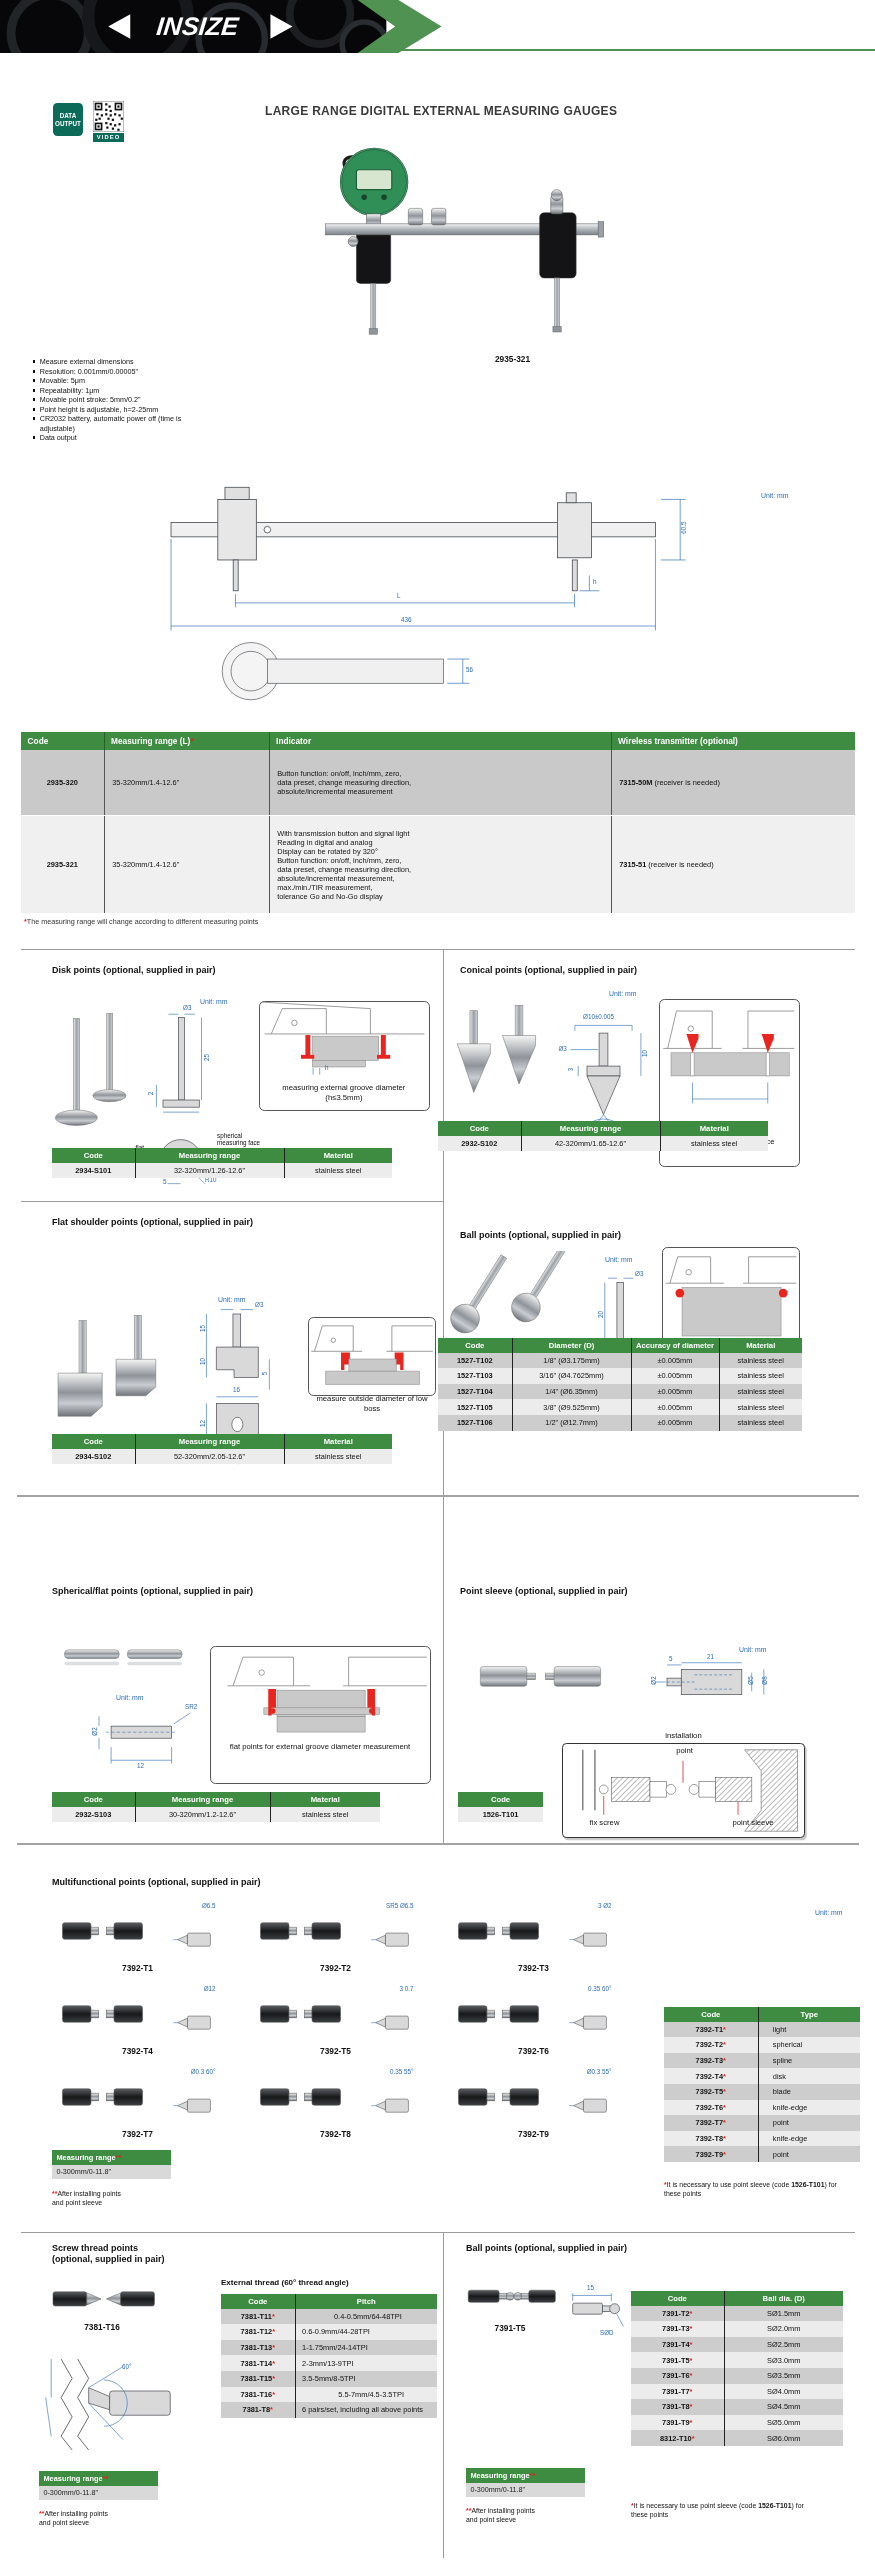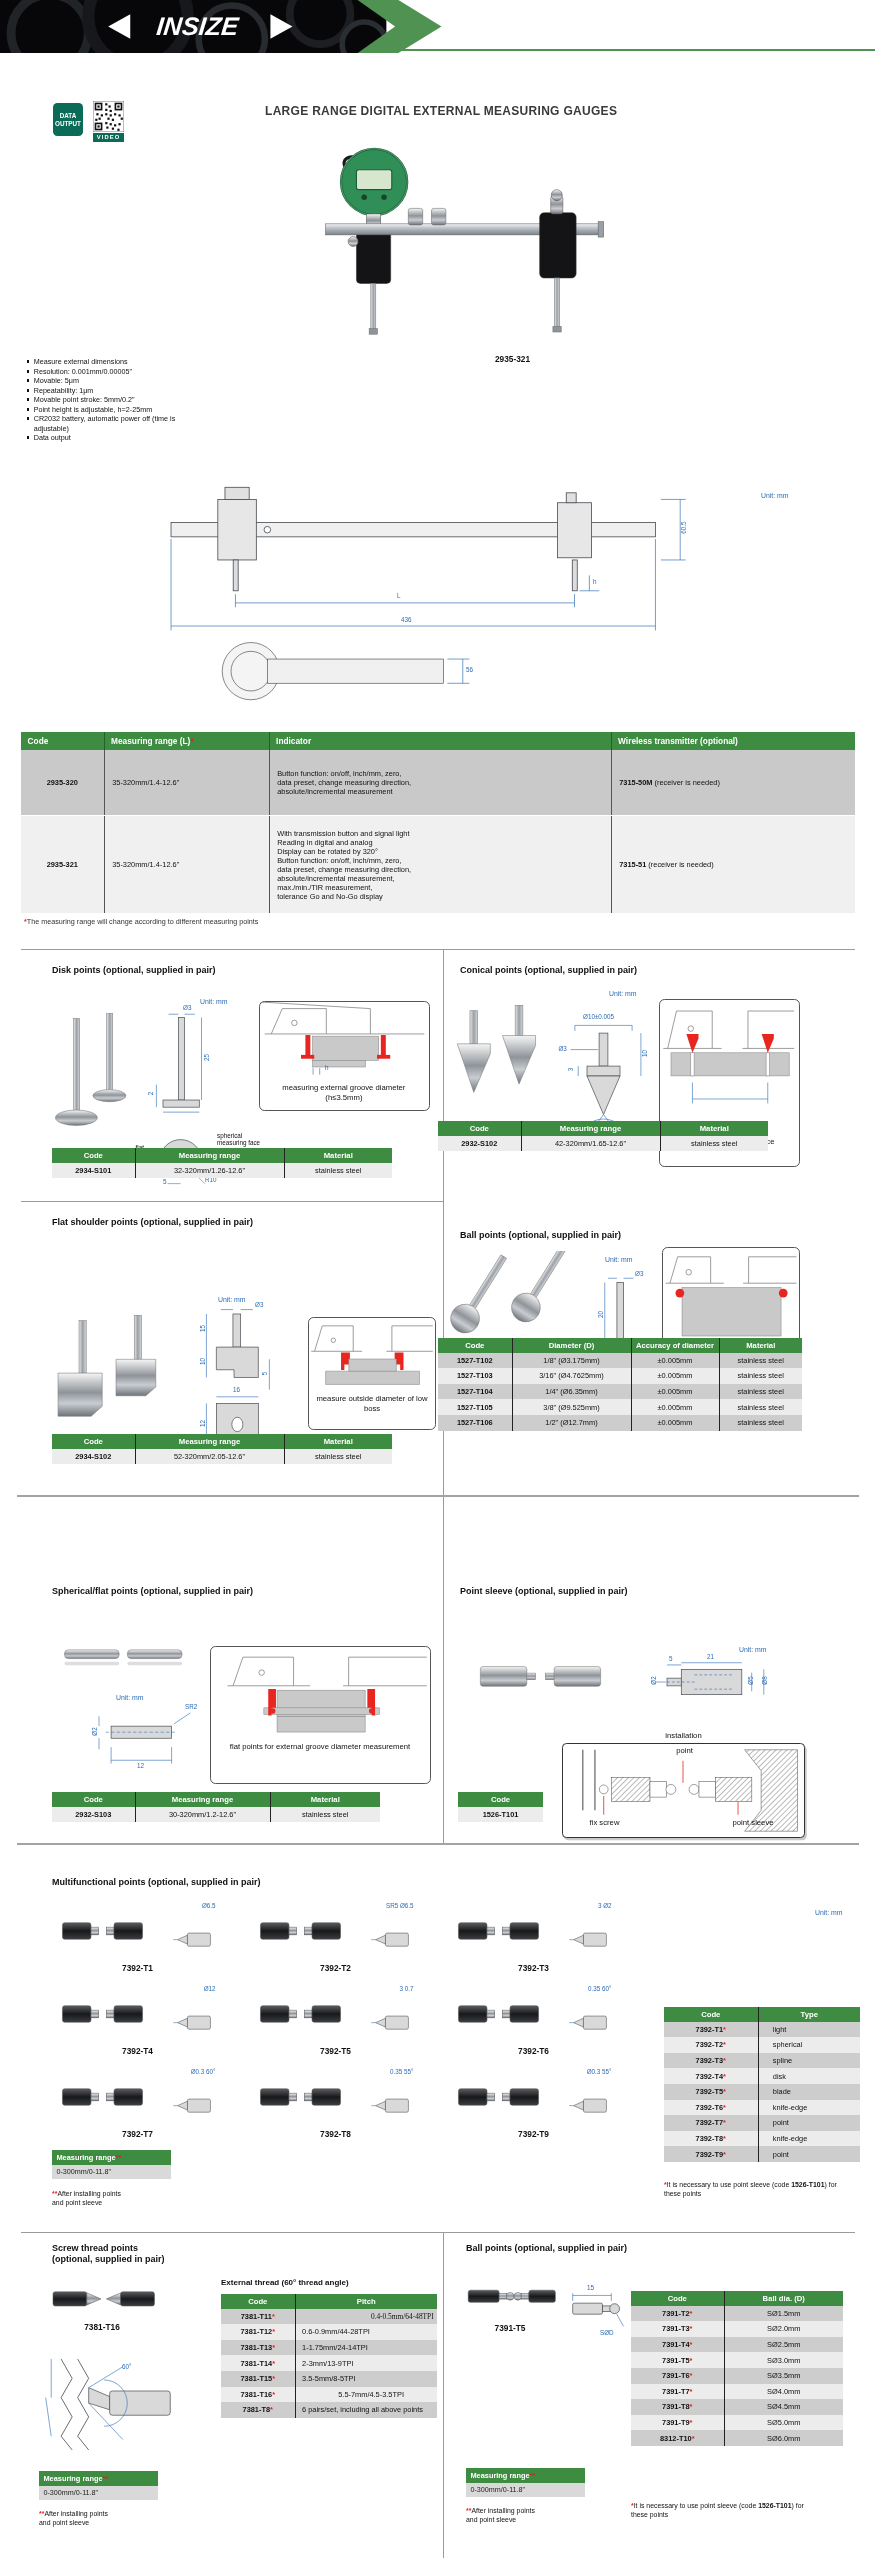--- a/index.html
+++ b/index.html
@@ -164,21 +164,21 @@
   <rect x="418" y="148" width="66" height="118" rx="8" fill="#141416" stroke="#2e2e31"></rect>
   <rect x="438" y="118" width="22" height="32" rx="4" fill="url(#metal)" stroke="#555"></rect>
   <circle cx="449" cy="116" r="10" fill="url(#metal)" stroke="#555"></circle>
   <rect x="112" y="276" width="9" height="86" fill="url(#metalh)" stroke="#6a6f74"></rect>
   <rect x="109" y="358" width="15" height="10" fill="#8f949a" stroke="#6a6f74"></rect>
   <rect x="445" y="266" width="9" height="92" fill="url(#metalh)" stroke="#6a6f74"></rect>
   <rect x="442" y="354" width="15" height="10" fill="#8f949a" stroke="#6a6f74"></rect>
 </svg>
 <div class="abs subttl" style="left:471px;top:354px;width:83px;">2935-321</div>
 
-<ul class="abs feat" style="left:26px;top:357px;width:182px;">
+<ul class="abs feat" style="left:32px;top:357px;width:182px;">
 
 <li><span>Measure external dimensions</span></li>
     <li><span>Resolution: 0.001mm/0.00005"</span></li>
     <li><span>Movable: 5μm</span></li>
     <li><span>Repeatability: 1μm</span></li>
     <li><span>Movable point stroke: 5mm/0.2"</span></li>
     <li><span>Point height is adjustable, h=2-25mm</span></li>
     <li><span>CR2032 battery, automatic power off (time is adjustable)</span></li>
     <li><span>Data output</span></li>
   </ul>
@@ -463,21 +463,21 @@
     </g>
   </svg>
   <span class="abs dim" style="left:73px;top:7.7px;">Ø3</span>
   <span class="abs dim rot" style="left:16.5px;top:32px;">15</span>
   <span class="abs dim rot" style="left:16.5px;top:65px;">10</span>
   <span class="abs dim rot" style="left:81px;top:77px;">5</span>
   <span class="abs dim" style="left:51px;top:93px;">16</span>
   <span class="abs dim rot" style="left:16.5px;top:127px;">12</span>
   <span class="abs dim" style="left:81px;top:161px;">6</span>
 </div>
-<div class="abs illus" style="left:308px;top:1317px;width:128px;height:113px;">
+<div class="abs illus" style="left:308px;top:1317px;width:128px;height:79px;">
   <svg width="126" height="71" viewBox="0 0 228 128">
     <g stroke="#888" fill="none" stroke-width="1.5">
       <path d="M10,60 L24,14 L80,14 L80,60"></path>
         <line x1="4" y1="60" x2="96" y2="60"></line>
         <circle cx="44" cy="40" r="4"></circle>
       <line x1="150" y1="14" x2="150" y2="60"></line>
         <line x1="150" y1="14" x2="224" y2="14"></line>
         <line x1="140" y1="60" x2="224" y2="60"></line>
     </g>
     <g fill="#e8251f">
@@ -1021,21 +1021,21 @@
   <tbody>
       <tr>
         <th>Code</th>
         <th>Pitch</th>
       </tr>
   </tbody>
     <tbody>
 
       <tr>
         <td><span class="code">7381-T11</span><span class="star">*</span></td>
-        <td style="text-align:right;padding-left:6.6px;font-family:Liberation Serif, serif;">0.4-0.5mm/64-48TPI</td>
+        <td style="text-align:center;padding-left:6.6px;">0.4-0.5mm/64-48TPI</td>
       </tr>
 
       <tr>
         <td><span class="code">7381-T12</span><span class="star">*</span></td>
         <td style="text-align:left;padding-left:6.6px;">0.6-0.9mm/44-28TPI</td>
       </tr>
 
       <tr>
         <td><span class="code">7381-T13</span><span class="star">*</span></td>
         <td style="text-align:left;padding-left:6.6px;">1-1.75mm/24-14TPI</td>

